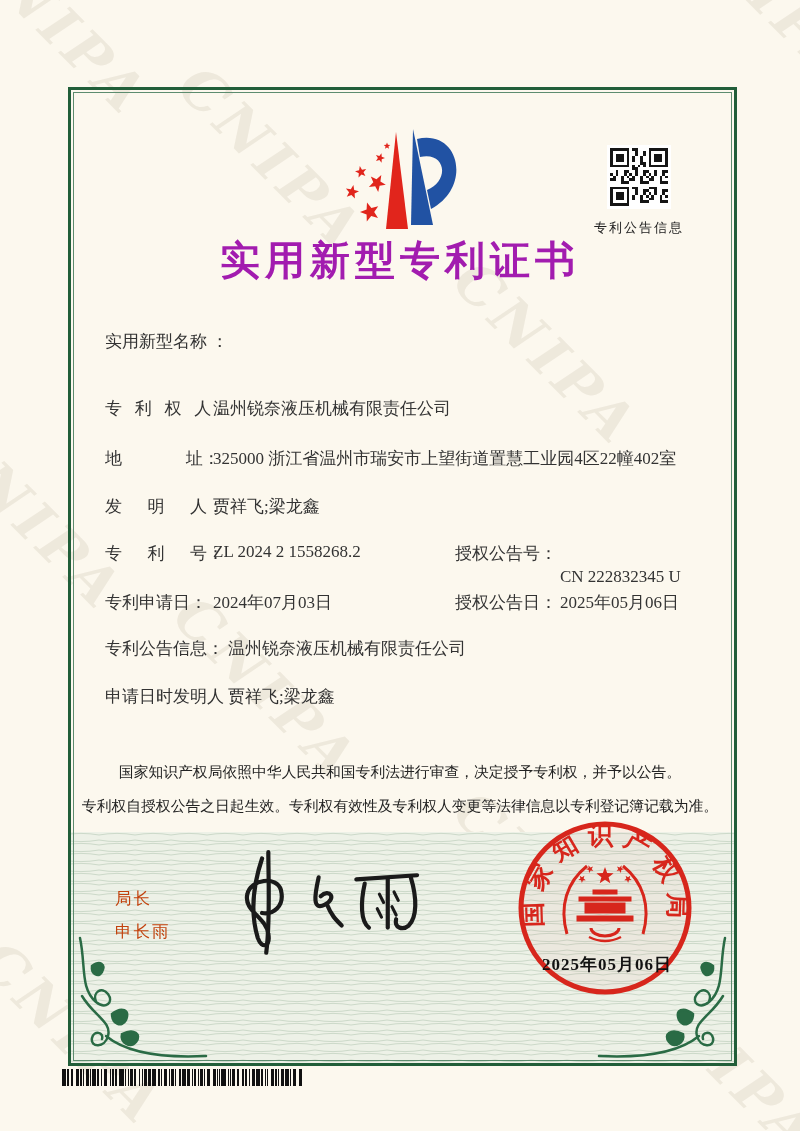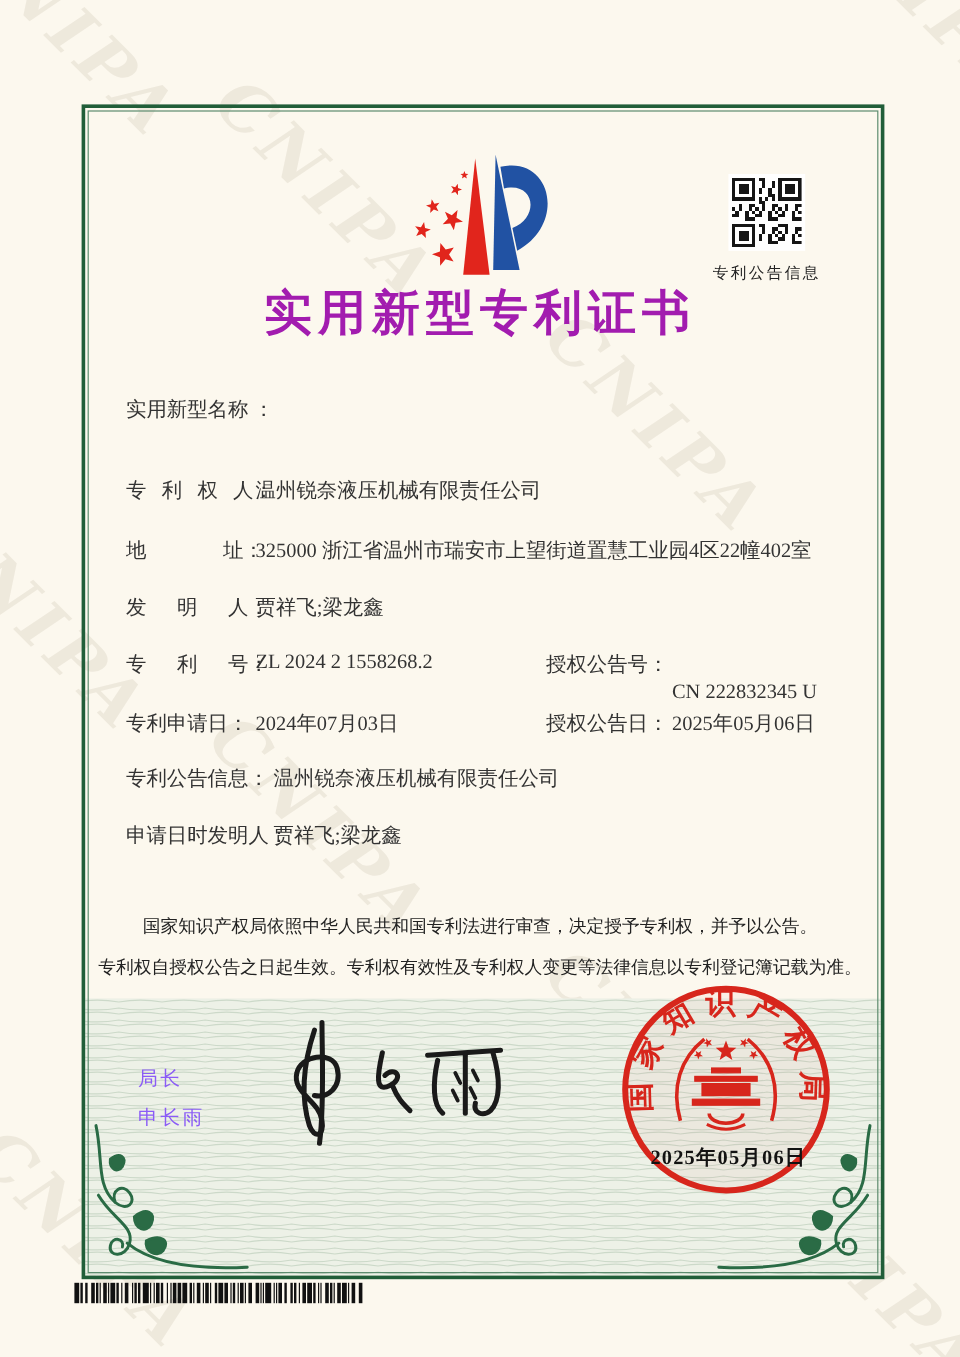--- a/index.html
+++ b/index.html
@@ -20,21 +20,21 @@
   .wrapval{white-space:normal;width:468px;line-height:30px;word-break:break-all;}
   .certno{position:absolute;left:104px;top:138px;font-size:17px;letter-spacing:1.5px;z-index:3;color:#222;}
   .logo{position:absolute;left:330px;top:126px;z-index:3;}
   .qr-wrap{position:absolute;left:607px;top:145px;background:#fff;padding:3px;z-index:3;line-height:0;}
   .qr-caption{position:absolute;left:594px;top:219px;width:104px;text-align:left;font-size:13px;
               letter-spacing:2px;z-index:3;color:#222;}
   .title{position:absolute;left:0;right:0;top:233px;margin:0;text-align:center;font-size:40px;
          font-weight:700;letter-spacing:5px;z-index:3;color:#a21caf;}
   .statement{position:absolute;left:78px;width:644px;text-align:center;font-size:14.8px;
              white-space:nowrap;z-index:3;color:#222;}
-  .sig-label{position:absolute;left:115px;z-index:4;font-size:16.5px;letter-spacing:2px;color:#8b5cf6;
+  .sig-label{position:absolute;left:115px;z-index:4;font-size:16.5px;letter-spacing:2px;color:#c2410c;
              font-family:Liberation Mono, monospace;}
   .sig-svg{position:absolute;left:222px;top:848px;z-index:4;}
   .seal-svg{position:absolute;left:515px;top:818px;z-index:4;}
   .seal-date{position:absolute;left:518px;top:953px;width:178px;text-align:center;font-size:17px;
              font-weight:700;color:#121212;z-index:5;letter-spacing:1px;}
   .footer{position:absolute;left:0;right:0;top:1033px;text-align:center;font-size:13.5px;z-index:3;color:#222;}
   .barcode{position:absolute;left:62px;top:1069px;height:17px;display:flex;align-items:stretch;z-index:6;}
   .barcode div{background:#111;height:100%;}
   .flourish{position:absolute;z-index:3;}
   .flourish.right{transform:scaleX(-1);}

